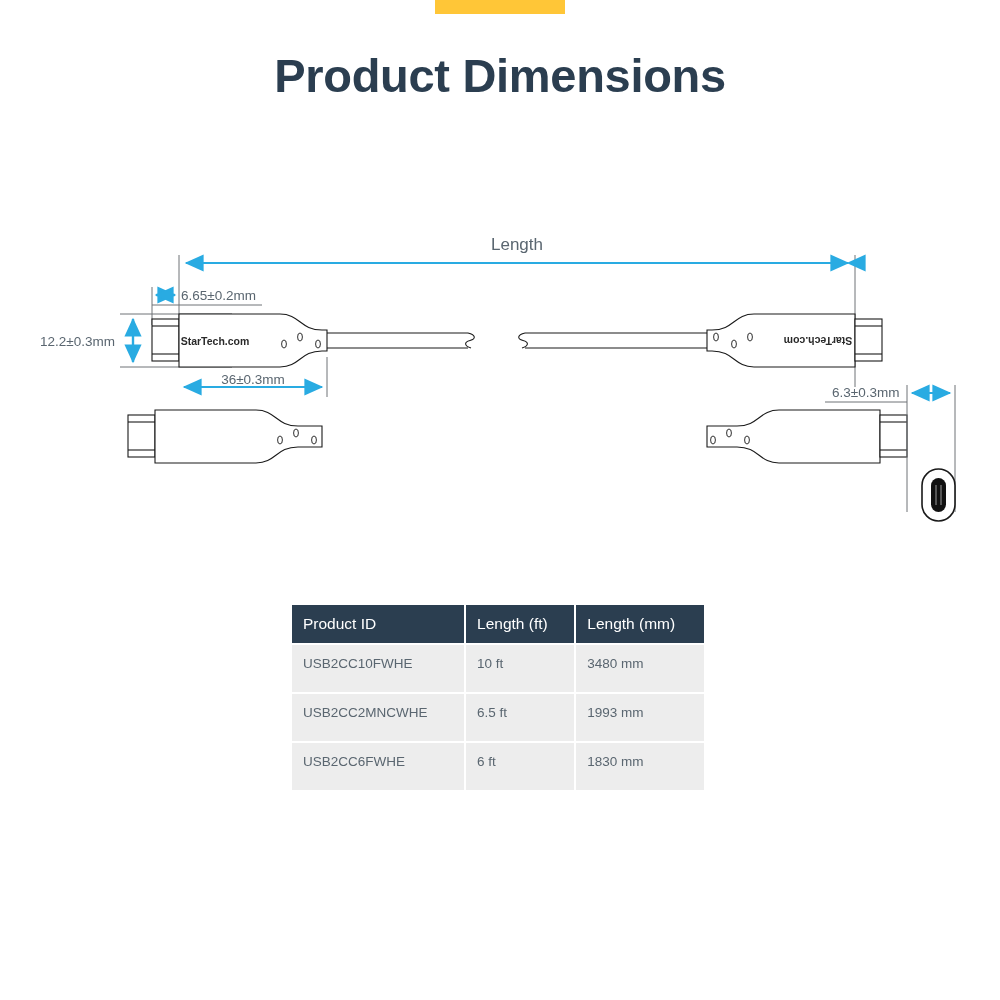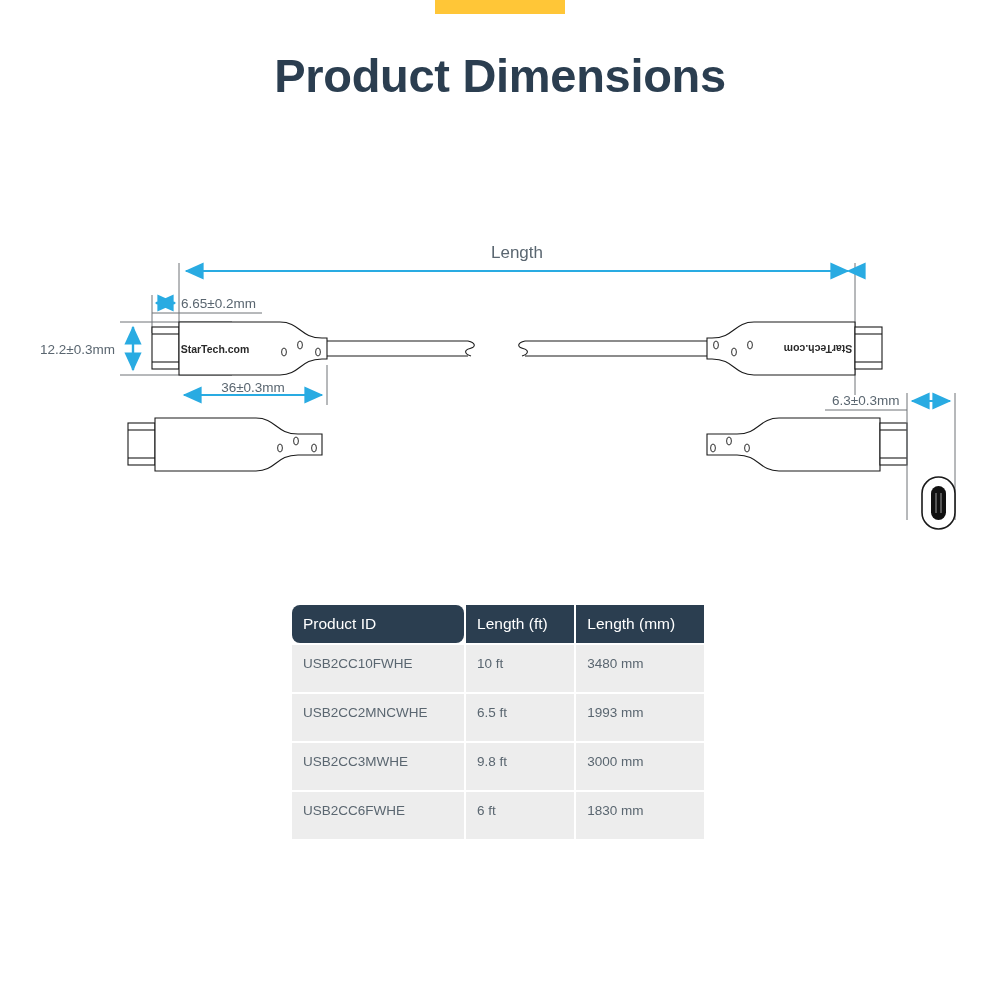--- a/index.html
+++ b/index.html
@@ -33,21 +33,21 @@
     font-size: 47px;
     font-weight: bold;
     color: #2B3E50;
     letter-spacing: -0.3px;
   }
 
   
   #diagram {
     position: absolute;
     left: 0;
-    top: 215px;
+    top: 207px;
     width: 1000px;
     height: 330px;
   }
   #diagram svg { display: block; }
 
   
   #spec-table {
     position: absolute;
     left: 290px;
     top: 603px;
@@ -65,21 +65,21 @@
     padding: 10px 0 10px 11px;
     vertical-align: middle;
   }
   #spec-table td {
     background: #EDEDED;
     color: #5A6670;
     text-align: left;
     padding: 11px 0 21px 11px;
     vertical-align: middle;
   }
-  #spec-table .col-id    { width: 166px; border-radius: 8px; }
+  #spec-table .col-id    { width: 166px; }
   #spec-table .col-ft    { width: 104px; margin-left: 24px; }
   #spec-table .col-mm    { width: 126px; }
 </style>
 </head>
 <body>
 
 <div id="accent-bar"></div>
 
 <div id="page-title">Product Dimensions</div>
 
@@ -214,23 +214,18 @@
       <td>USB2CC10FWHE</td>
       <td>10 ft</td>
       <td>3480 mm</td>
     </tr>
     <tr>
       <td>USB2CC2MNCWHE</td>
       <td>6.5 ft</td>
       <td>1993 mm</td>
     </tr>
     <tr>
-      <td>USB2CC3MWHE</td>
-      <td>9.8 ft</td>
-      <td>3000 mm</td>
-    </tr>
-    <tr>
       <td>USB2CC6FWHE</td>
       <td>6 ft</td>
       <td>1830 mm</td>
     </tr>
   </tbody>
 </table>
 
 </body></html>

